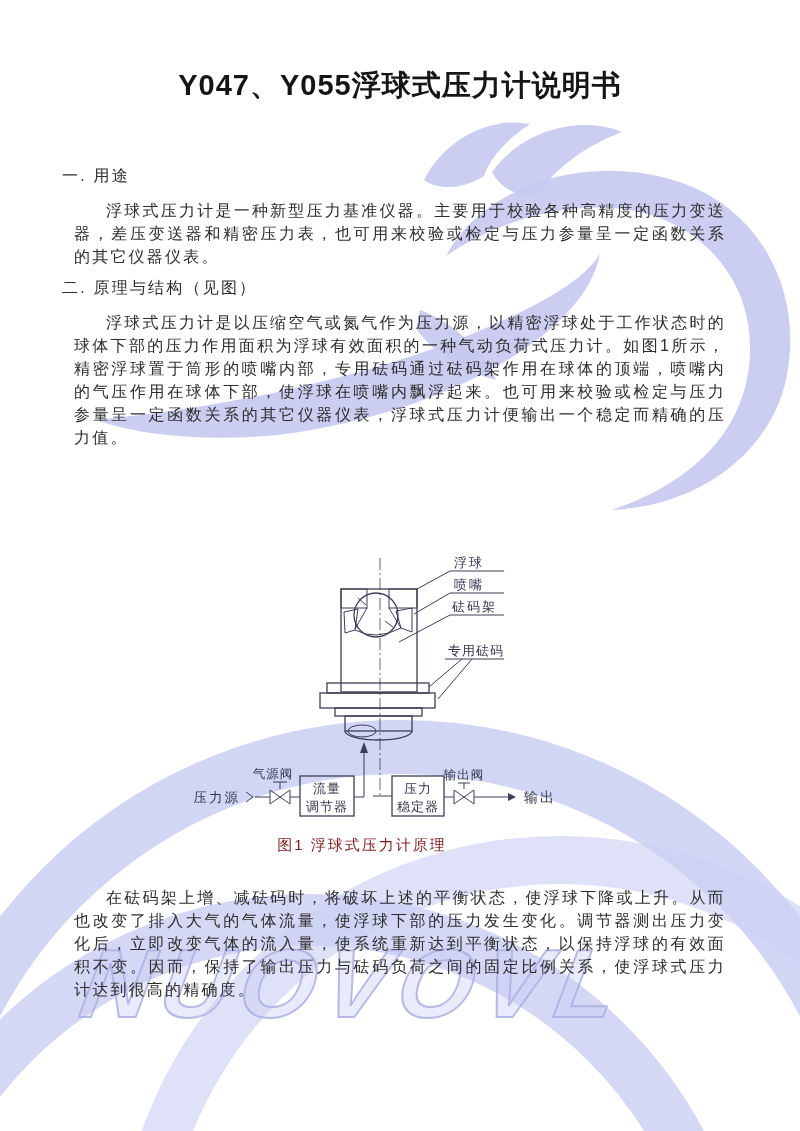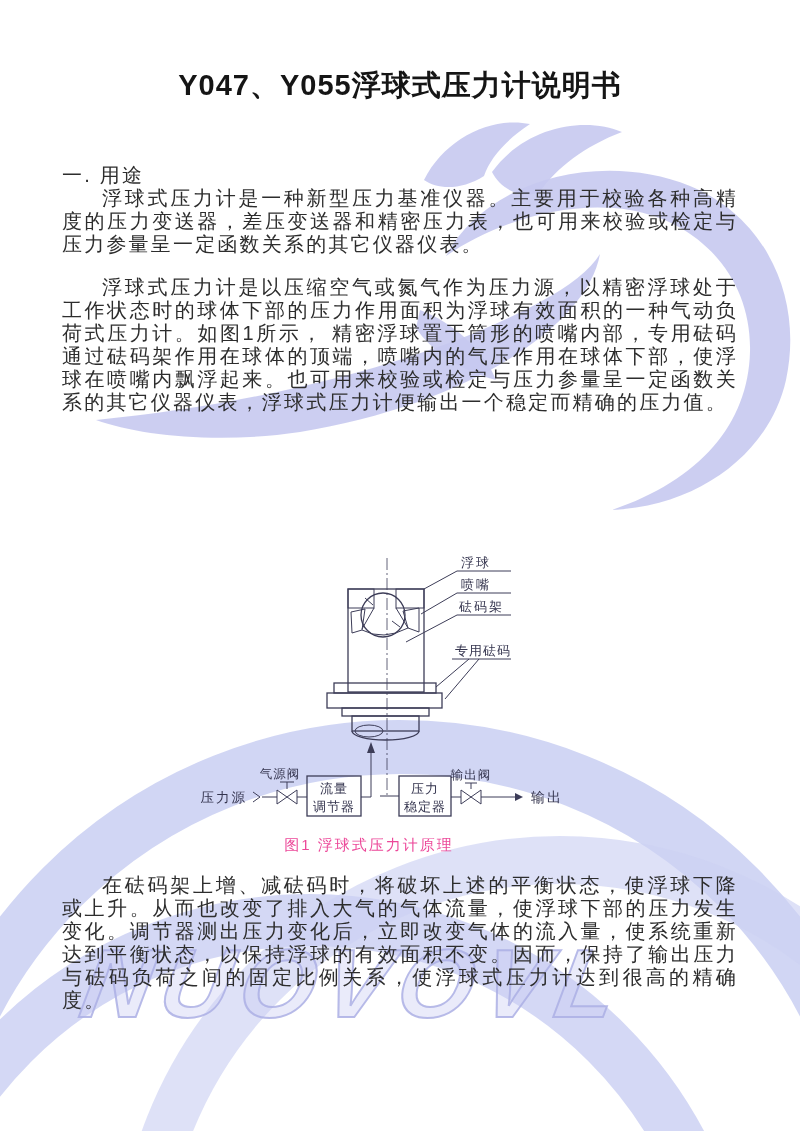--- a/index.html
+++ b/index.html
@@ -24,35 +24,35 @@
 
   
   .content{position:absolute;left:0;top:0;width:800px;height:1131px;z-index:2;}
   .title{
     position:absolute;top:66px;left:0;width:800px;
     text-align:center;font-size:29px;font-weight:bold;
     letter-spacing:1px;color:#151515;margin:0;
   }
   .textblock{
     position:absolute;left:62px;width:676px;
-    font-size:20px;line-height:23px;letter-spacing:2.2px;
+    font-size:16px;line-height:23px;letter-spacing:2.2px;
     color:#2d2d2d;text-align:justify;
   }
-  .textblock p{margin:0;text-indent:2em;}
+  .textblock p{margin:12px;text-indent:2em;}
   .textblock .heading{margin:0;font-weight:normal;text-indent:0;}
   #sec1{top:164px;}
   #sec2{top:276px;}
   #closing{top:874px;}
 
   
-  .figure{position:absolute;left:149px;top:542px;width:440px;height:330px;}
+  .figure{position:absolute;left:142px;top:542px;width:440px;height:330px;}
   .figure svg{display:block;}
   .fig-caption{
     position:absolute;left:0;top:294px;width:440px;text-align:center;
-    font-size:15px;letter-spacing:2px;color:#ec4899;
+    font-size:15px;letter-spacing:2px;color:#7f1d1d;
   }
   .dg{stroke:#3d3d58;stroke-width:1.3;fill:none;}
   .dg-thin{stroke:#3d3d58;stroke-width:1;fill:none;}
   .dg-fill{fill:#3d3d58;stroke:none;}
   svg text{font-family:"Liberation Sans","DejaVu Sans",sans-serif;fill:#34344e;}
 </style>
 </head>
 <body>
 
 <div class="page">
@@ -76,20 +76,21 @@
   <div class="content">
 
     <h1 class="title">Y047、Y055浮球式压力计说明书</h1>
 
     <div class="textblock" id="sec1">
       <div class="heading">一. 用途</div>
       <p>浮球式压力计是一种新型压力基准仪器。主要用于校验各种高精度的压力变送器，差压变送器和精密压力表，也可用来校验或检定与压力参量呈一定函数关系的其它仪器仪表。</p>
     </div>
 
     <div class="textblock" id="sec2">
+      <div class="heading">二. 原理与结构（见图）</div>
       <p>浮球式压力计是以压缩空气或氮气作为压力源，以精密浮球处于工作状态时的球体下部的压力作用面积为浮球有效面积的一种气动负荷式压力计。如图1所示， 精密浮球置于筒形的喷嘴内部，专用砝码通过砝码架作用在球体的顶端，喷嘴内的气压作用在球体下部，使浮球在喷嘴内飘浮起来。也可用来校验或检定与压力参量呈一定函数关系的其它仪器仪表，浮球式压力计便输出一个稳定而精确的压力值。</p>
     </div>
 
     <div class="figure">
       <svg width="440" height="330" viewBox="0 0 440 330">
         <defs>
           <pattern id="hatch" width="6" height="6" patternUnits="userSpaceOnUse" patternTransform="rotate(45)">
             <line x1="0" y1="0" x2="0" y2="6" stroke="#3d3d58" stroke-width="1"></line>
           </pattern>
         </defs>

